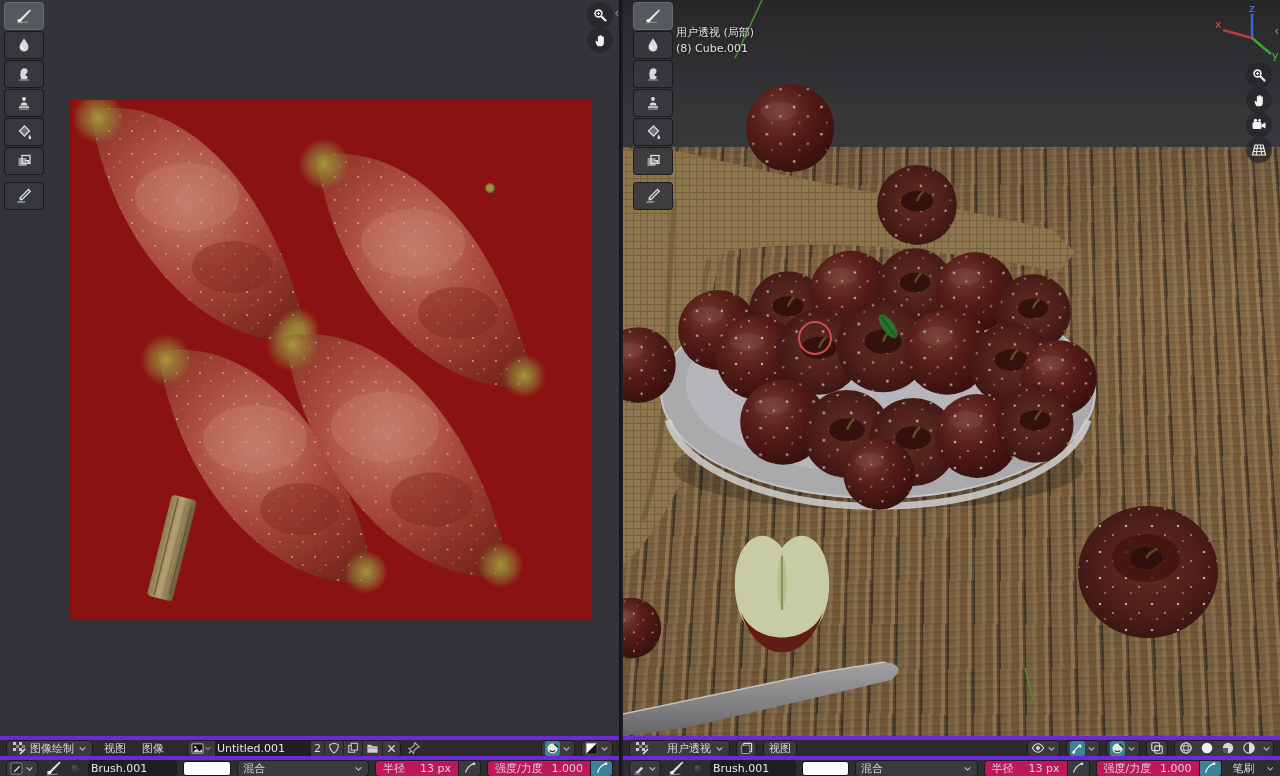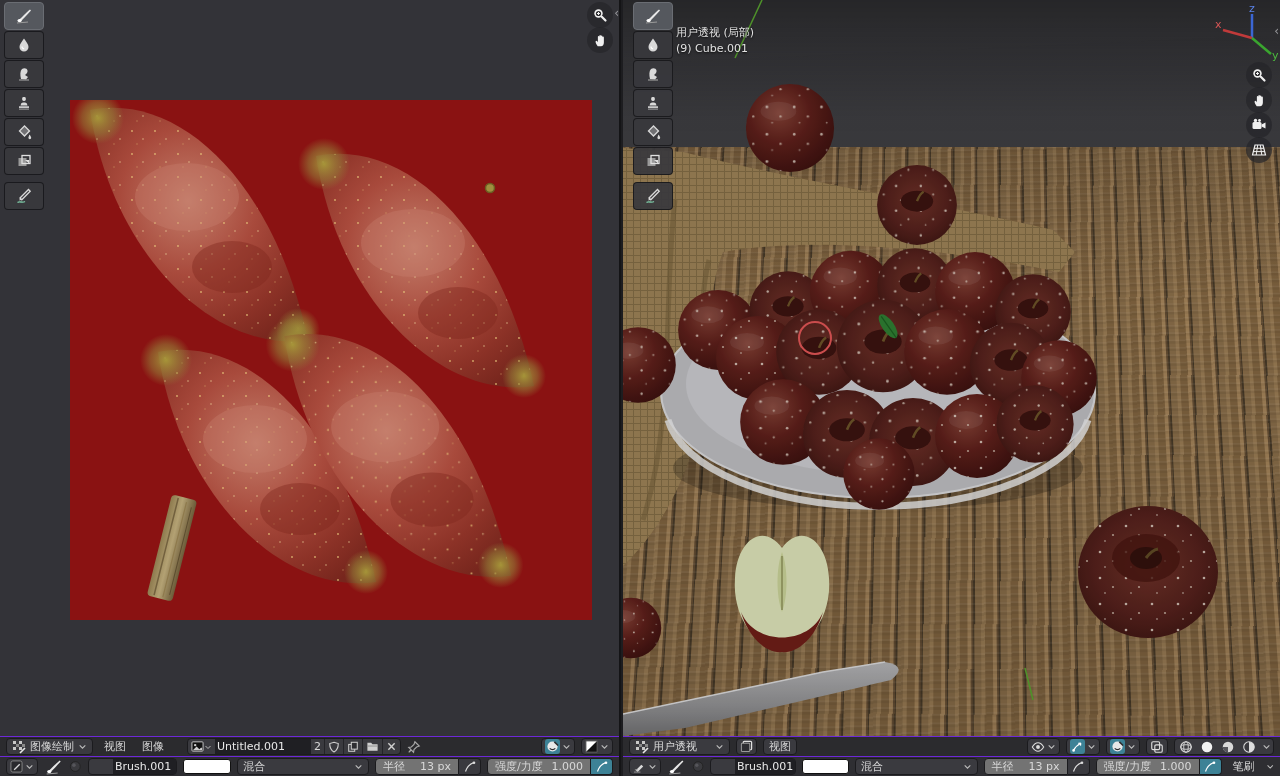--- a/index.html
+++ b/index.html
@@ -39,40 +39,40 @@
     background:rgba(38,38,41,.72); display:flex; align-items:center; justify-content:center; z-index:6; }
 
   .collapse { position:absolute; color:#9a9a9e; font-size:12px; z-index:6; }
 
   
   .vp-text { position:absolute; left:53px; top:6px; z-index:5; line-height:16px;
     color:#e2e2e2; text-shadow:0 1px 2px rgba(0,0,0,.8);margin-top:19px; }
 
   
   .hdr { position:absolute; left:0; right:0; height:20px; background:#2b2b2e;
-    border-top:1px solid #6d28d9; display:flex; align-items:center; gap:6px; padding:0 6px; z-index:8; }
+    border-top:4px solid #6d28d9; display:flex; align-items:center; gap:6px; padding:0 6px; z-index:8;text-align:right; }
   .hdr.row1 { top:736px; }
   .hdr.row2 { top:756px; height:20px; background:#2e2e32; }
 
   .menu-item { color:#d6d6d6; padding:0 5px; }
   .pill { display:flex; align-items:center; background:#3a3a3f; border:1px solid #1b1b1e;
     border-radius:4px; height:17px; }
   .pill .seg { display:flex; align-items:center; justify-content:center; height:100%; padding:0 3px; }
   .pill .seg + .seg { border-left:1px solid #242428; }
   .field { background:#1f1f23; color:#e8e8e8; height:100%; display:flex; align-items:center; padding:0 2px; }
   .dropdown { display:flex; align-items:center; gap:4px; background:#3a3a3f; border:1px solid #1b1b1e;
     border-radius:4px; height:17px; padding:0 5px; }
   .swatch-white { width:50px; height:15px; background:#fff; border-radius:3px; border:1px solid #111; }
-  .slider { display:flex; align-items:center; background:#737373; border:1px solid #1b1b1e;
+  .slider { display:flex; align-items:center; background:#be185d; border:1px solid #1b1b1e;
     border-radius:4px 0 0 4px; height:17px; padding:0 7px; justify-content:space-between; }
   .p-btn { width:22px; height:17px; border:1px solid #1b1b1e; border-left:none; border-radius:0 4px 4px 0;
     background:#3a3a3f; display:flex; align-items:center; justify-content:center; }
   .p-btn.on { background:#3d8296; }
   .teal { background:#3d8296 !important; }
-  .grow { flex:1;margin-left:24px; }
+  .grow { flex:1; }
   .icon { display:block; }
   .ico-btn { display:flex; align-items:center; gap:2px; background:#3a3a3f; border:1px solid #1b1b1e;
     border-radius:4px; height:17px; padding:0 3px; }
   .shade-group { display:flex; align-items:center; background:#3a3a3f; border:1px solid #1b1b1e;
     border-radius:4px; height:17px; }
   .shade-group > span { display:flex; align-items:center; justify-content:center; width:21px; height:100%; }
 </style>
 </head>
 <body>
 
@@ -440,21 +440,21 @@
           <path d="M0,714 L200,672 L262,662" stroke="#d8d8da" stroke-width="1.5" fill="none"></path>
         </g>
 
         <circle cx="192" cy="338" r="16" fill="none" stroke="#e05555" stroke-width="2"></circle>
 
         <rect x="0" y="0" width="657" height="736" fill="#0c0c0e" opacity=".1"></rect>
       </svg>
 
       <div class="vp-text">
         <div>用户透视 (局部)</div>
-        <div>(9) Cube.001</div>
+        <div>(8) Cube.001</div>
       </div>
 
       <div class="toolbar" style="left:10px">
         <div class="tool-btn active">
           <svg class="icon" width="18" height="18" viewBox="0 0 18 18">
               <path d="M4,13 C6,11 11,6 15,2.5 L16,3.5 C12,8 8,12 6,14 Z" fill="#e8e8e8"></path>
               <ellipse cx="4.6" cy="13.6" rx="2.1" ry="1.6" fill="#fff"></ellipse>
               <path d="M2,16 C6,15.5 10,15.5 13,15" stroke="#9a9a9a" stroke-width="1.2" fill="none"></path>
             </svg>
         </div>

